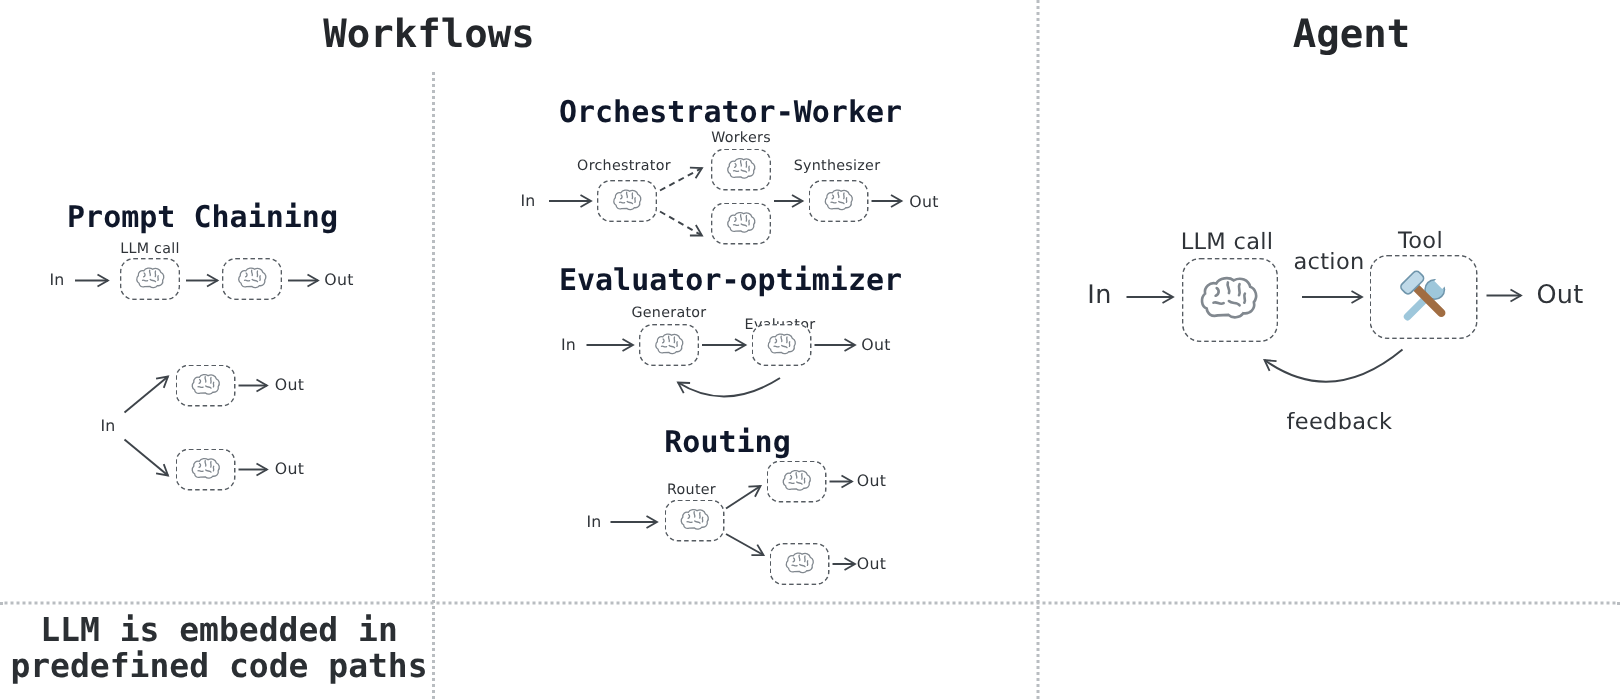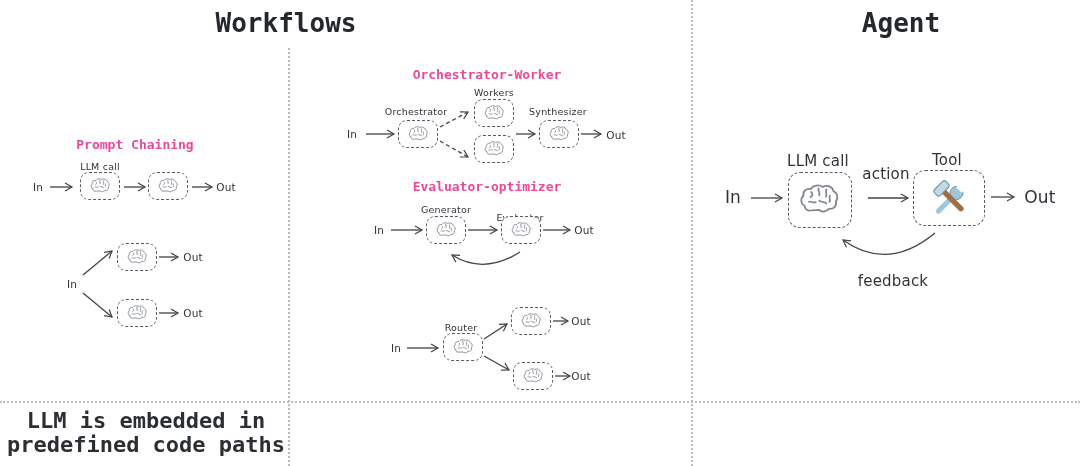--- a/index.html
+++ b/index.html
@@ -8,22 +8,22 @@
 
   
   .vsep{position:absolute;width:0;border-left:2px dotted #b9bdc1;}
   .hsep{position:absolute;height:0;border-top:2px dotted #b9bdc1;left:0;width:1080px;top:401px;}
 
   
   .header{position:absolute;transform:translate(-50%,-50%);
           font-family:"DejaVu Sans Mono", monospace;font-weight:bold;font-size:26px;
           color:#24272b;white-space:nowrap;}
   .title{position:absolute;transform:translate(-50%,-50%);
-         font-family:"DejaVu Sans Mono", monospace;font-weight:bold;font-size:13px;
-         color:#ec4899;white-space:nowrap;}
+         font-family:"DejaVu Sans Mono", monospace;font-weight:bold;font-size:20px;
+         color:#0f172a;white-space:nowrap;}
 
   
   .hl{position:absolute;transform:translate(-50%,-50%);color:#2f3338;
       white-space:nowrap;letter-spacing:.2px;}
   .s9{font-size:9.5px;}
   .s10{font-size:10.5px;}
   .s15{font-size:15px;}
   .s17{font-size:17px;}
 
   
@@ -87,20 +87,21 @@
       <path d="M935,233 Q888,272 843,240" marker-end="url(#ah)"></path>
     </g>
   </svg>
 
   <div class="header" style="left:286px;top:23px">Workflows</div>
   <div class="header" style="left:901px;top:23px">Agent</div>
 
   <div class="title" style="left:135px;top:144px">Prompt Chaining</div>
   <div class="title" style="left:487px;top:74px">Orchestrator-Worker</div>
   <div class="title" style="left:487px;top:186px">Evaluator-optimizer</div>
+  <div class="title" style="left:485px;top:294px">Routing</div>
 
   <div class="hl s9" style="left:100px;top:166px">LLM call</div>
   <div class="hl s10" style="left:38px;top:187px">In</div>
   <div class="node" style="left:80px;top:172px">
       <span>
         <svg width="23" height="18" viewBox="0 0 26 20" fill="none" stroke="#81888f" stroke-width="1" stroke-linecap="round">
           <path fill="#ffffff" d="M4.2 13.2 C2.2 12.4 1.8 9.2 3.6 7.6 C3.2 5 5.4 3.2 7.8 3.8 C9 1.6 12.6 1.2 14.4 2.6 C17 1.2 20 2.4 20.6 5 C22.8 5.8 23.6 8.8 22 10.8 C22.6 13.4 20.6 15.4 18 15 C16.8 16.8 13.8 17 12.4 15.6 L8.4 15.8 C6 16.4 4.4 15.2 4.2 13.2 Z"></path>
           <path d="M8 5.5 C9.2 6.3 8.8 8 7.6 8.4"></path>
           <path d="M12.2 3.4 C11.6 5 13.2 5.8 12.6 7.4"></path>
           <path d="M16.6 4 C15.8 5.4 17.2 6.6 16.4 8.2"></path>

